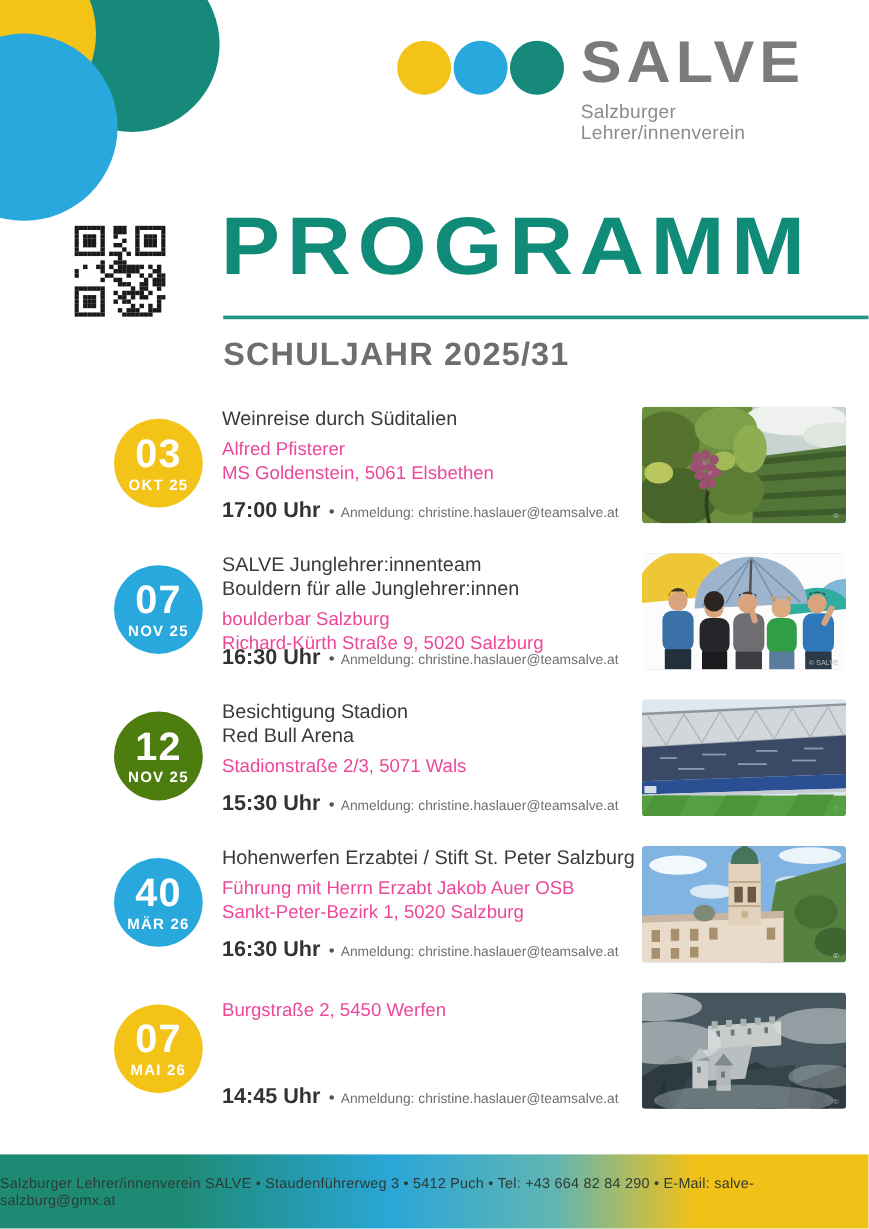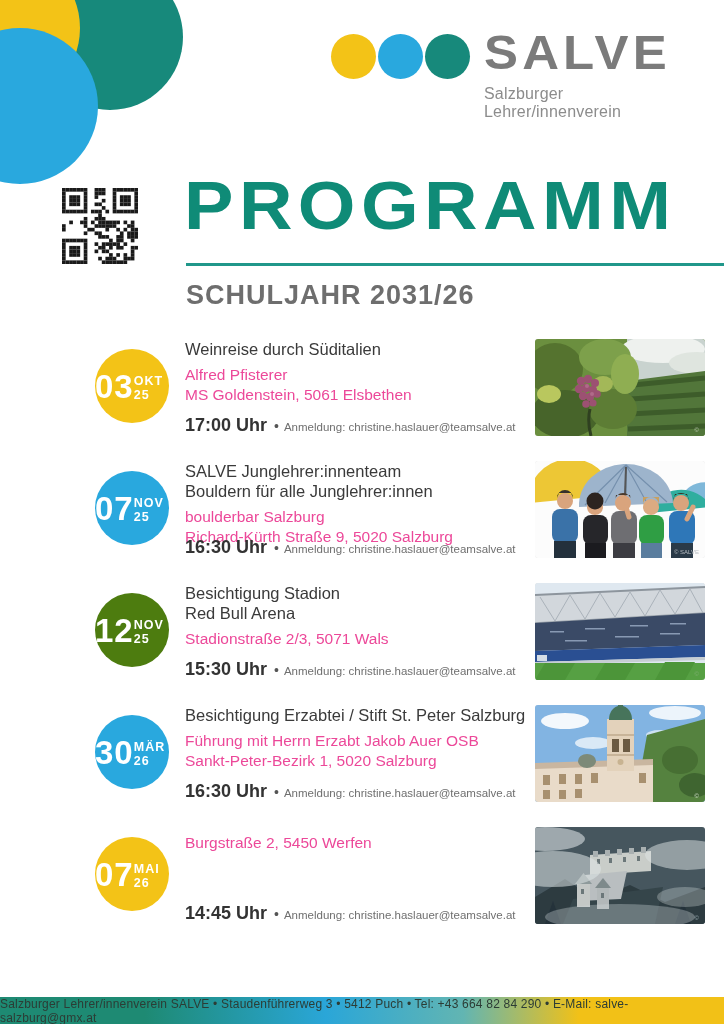--- a/index.html
+++ b/index.html
@@ -29,36 +29,36 @@
   .title { position:absolute; left:184px; top:166px; font-size:68px; font-weight:800;
            color:#0f8b77; letter-spacing:5px; transform:scaleX(1.09); transform-origin:left;
            white-space:nowrap; }
   .rule { position:absolute; left:186px; top:263px; right:0; height:3px; background:#20978a; }
   .subtitle { position:absolute; left:186px; top:280px; font-size:27px; color:#6e6e6e; letter-spacing:1px; }
 
   
   .events { position:absolute; left:0; top:339px; width:724px; }
   .event { position:relative; height:97px; margin-bottom:25px; }
   .date-circle { position:absolute; left:95px; top:10px; width:74px; height:74px; border-radius:50%;
-                 display:flex; flex-direction:row; align-items:center; justify-content:center; color:#fff; }
+                 display:flex; flex-direction:column; align-items:center; justify-content:center; color:#fff; }
   .date-circle .day { font-size:33px; font-weight:800; line-height:1; letter-spacing:1px; }
   .date-circle .month { font-size:12.5px; font-weight:700; letter-spacing:1px; margin-top:3px; }
   .event-text { position:absolute; left:185px; top:0; bottom:0; width:348px; }
   .event-title { font-size:16.5px; font-weight:400; color:#3a3a3a; line-height:1.22; white-space:pre-line; }
   .event-details { font-size:15.5px; color:#ec4899; line-height:1.3; margin-top:6px; white-space:pre-line; }
   .event-meta { position:absolute; left:0; bottom:0; white-space:nowrap; }
   .event-meta .time { font-size:18px; font-weight:700; color:#333; }
   .event-meta .bullet { font-size:14px; color:#555; margin:0 5px 0 7px; }
   .event-meta .registration { font-size:11.5px; color:#6f6f6f; }
   .event-photo { position:absolute; left:535px; top:0; width:170px; height:97px; border-radius:3px;
                  overflow:hidden; background:#ddd; }
   .event-photo svg { display:block; }
 
   
-  .footer { position:absolute; left:0; bottom:0; width:724px; height:27px;
+  .footer { position:absolute; left:0; bottom:0; width:724px; height:62px;
             background:linear-gradient(90deg,#1e8a73 0%,#1e8a73 20%,#2aa6d8 45%,#62b5b2 64%,#f2c117 80%,#f2c117 100%);
             display:flex; align-items:center; justify-content:center; }
   .footer-text { font-size:12px; color:#2c3c35; letter-spacing:0.2px; }
 </style>
 </head>
 <body>
 
 <div class="page">
 
   <div class="deco deco-teal" style="background: rgb(23, 137, 123);"></div>
@@ -278,21 +278,21 @@
         <rect x="43.43" y="72.38" width="3.67" height="3.67" fill="#1a1a1a"></rect>
         <rect x="47.05" y="72.38" width="3.67" height="3.67" fill="#1a1a1a"></rect>
         <rect x="50.67" y="72.38" width="3.67" height="3.67" fill="#1a1a1a"></rect>
         <rect x="54.29" y="72.38" width="3.67" height="3.67" fill="#1a1a1a"></rect>
         <rect x="57.90" y="72.38" width="3.67" height="3.67" fill="#1a1a1a"></rect>
         <rect x="61.52" y="72.38" width="3.67" height="3.67" fill="#1a1a1a"></rect>
       </svg></div>
 
   <h1 class="title">PROGRAMM</h1>
   <div class="rule"></div>
-  <h2 class="subtitle">SCHULJAHR 2031/26</h2>
+  <h2 class="subtitle">SCHULJAHR 2025/31</h2>
 
   <div class="events" id="events">
     <section class="event">
       <div class="date-circle" style="background-color: rgb(243, 195, 23);">
         <span class="day">03</span>
         <span class="month">OKT 25</span>
       </div>
       <div class="event-text">
         <h3 class="event-title">Weinreise durch Süditalien</h3>
         <p class="event-details">Alfred Pfisterer
@@ -427,25 +427,25 @@
       <polygon points="70,80 100,80 90,97 60,97" fill="#4c9539"></polygon>
       <polygon points="130,79 160,79 150,97 120,97" fill="#4c9539"></polygon>
       <rect x="2" y="72" width="10" height="6" fill="#e8ecef" opacity="0.9"></rect>
       <text x="164" y="93" text-anchor="end" font-size="6" fill="#7fae73">©</text>
     </svg>
         </figure>
     </section>
 
     <section class="event">
       <div class="date-circle" style="background-color: rgb(41, 168, 222);">
-        <span class="day">30</span>
+        <span class="day">40</span>
         <span class="month">MÄR 26</span>
       </div>
       <div class="event-text">
-        <h3 class="event-title">Besichtigung Erzabtei / Stift St. Peter Salzburg</h3>
+        <h3 class="event-title">Hohenwerfen Erzabtei / Stift St. Peter Salzburg</h3>
         <p class="event-details">Führung mit Herrn Erzabt Jakob Auer OSB
 Sankt-Peter-Bezirk 1, 5020 Salzburg</p>
         <p class="event-meta">
           <span class="time">16:30 Uhr</span><span class="bullet">•</span><span class="registration">Anmeldung: christine.haslauer@teamsalve.at</span>
         </p>
       </div>
       <figure class="event-photo">
           <svg width="170" height="97" viewBox="0 0 170 97">
       <rect width="170" height="97" fill="#82b4e2"></rect>
       <ellipse cx="30" cy="16" rx="24" ry="8" fill="#ffffff" opacity="0.9"></ellipse>

